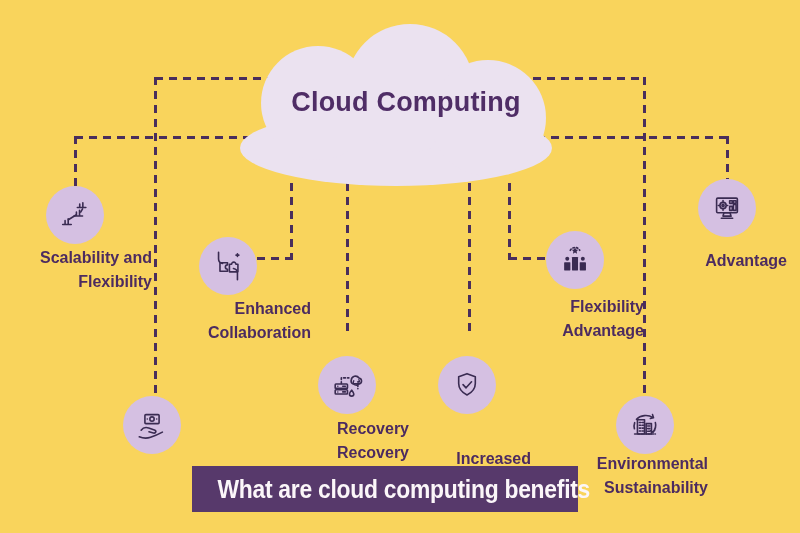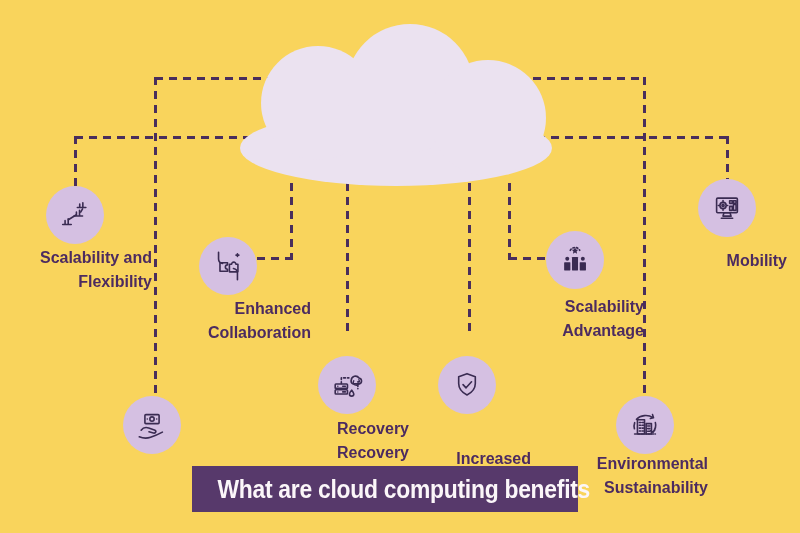--- a/index.html
+++ b/index.html
@@ -70,20 +70,21 @@
 
   <svg class="cloud-svg" width="330" height="172" viewBox="0 0 330 172">
     <g fill="var(--cloud)">
       <ellipse cx="166" cy="130" rx="156" ry="38"></ellipse>
       <circle cx="88" cy="85" r="57"></circle>
       <circle cx="180" cy="70" r="64"></circle>
       <circle cx="258" cy="100" r="58"></circle>
     </g>
   </svg>
   <div class="cloud-title">
+    <div>Cloud Computing</div>
   </div>
 
   <div class="circle c-scal">
     <svg width="34" height="34" viewBox="0 0 36 36">
       <g class="ic">
         <path d="M11 23 L19 18"></path>
           <path d="M24 15 L26 11.5"></path>
         <path d="M5 28 h9 M7.5 28 v-4 M10.8 28 v-6"></path>
         <path d="M17 19 h9 M19.5 19 v-4 M22.8 19 v-6"></path>
         <path d="M20.5 10 h9 M23 10 v-3.5 M26.3 10 v-5"></path>
@@ -151,39 +152,39 @@
         <rect x="6.5" y="20.5" width="6.6" height="8.5" rx=".5"></rect>
         <rect x="14.8" y="14.8" width="6.4" height="14.2" rx=".5"></rect>
         <rect x="23" y="20.5" width="6.6" height="8.5" rx=".5"></rect>
         <circle cx="9.8" cy="16.6" r="2.1"></circle>
         <circle cx="26.3" cy="16.6" r="2.1"></circle>
         <path d="M18 4.6 l1.1 2.2 2.4 .35 -1.75 1.7 .4 2.4 L18 10.1 l-2.15 1.15 .4 -2.4 -1.75 -1.7 2.4 -.35 z"></path>
       </g>
       <path class="ic" d="M13 7.8 a5.6 5.6 0 0 1 10 0" stroke-dasharray="1.6 2.2" stroke-width="1.4"></path>
     </svg>
   </div>
-  <div class="label l-compet">Scalability Advantage</div>
+  <div class="label l-compet">Flexibility Advantage</div>
 
   <div class="circle c-mobil">
     <svg width="34" height="34" viewBox="0 0 36 36">
       <g class="ic" stroke-width="1.5">
         <rect x="7" y="7.5" width="22" height="15.5" rx="1.2"></rect>
         <circle cx="13.8" cy="15.3" r="3.3"></circle>
         <circle cx="13.8" cy="15.3" r="1.1"></circle>
         <path d="M13.8 11.2 v-1.1 M13.8 19.4 v1.1 M9.9 15.3 h-1.1 M17.7 15.3 h1.1"></path>
         <rect x="20.8" y="10.3" width="2.8" height="2.8"></rect>
         <rect x="24.8" y="10.3" width="2.8" height="2.8"></rect>
         <rect x="20.8" y="16.3" width="2.8" height="4.2"></rect>
         <rect x="24.8" y="14.3" width="2.8" height="6.2"></rect>
         <path d="M14.8 23 h6.4 l1.1 3.6 h-8.6 z"></path>
         <path d="M12 28.8 h12"></path>
       </g>
     </svg>
   </div>
-  <div class="label l-mobil">Mobility</div>
+  <div class="label l-mobil">Advantage</div>
 
   <div class="circle c-envir">
     <svg width="34" height="34" viewBox="0 0 36 36">
       <g class="ic" stroke-width="1.5">
         <path d="M7 27.5 h22" stroke-dasharray="2 1.6"></path>
         <rect x="10" y="12.5" width="7.5" height="15"></rect>
         <path d="M12 15.3 h1.4 M15 15.3 h1.4 M12 18.3 h1.4 M15 18.3 h1.4 M12 21.3 h1.4 M15 21.3 h1.4 M12 24.3 h1.4 M15 24.3 h1.4"></path>
         <rect x="19.2" y="16.5" width="5.6" height="11"></rect>
         <path d="M20.8 19 h2.3 M20.8 21.8 h2.3 M20.8 24.6 h2.3"></path>
         <path d="M9 12 a12 9.5 0 0 1 17.5 -1.8 M26 7 l1 3.4 -3.3 .7"></path>

